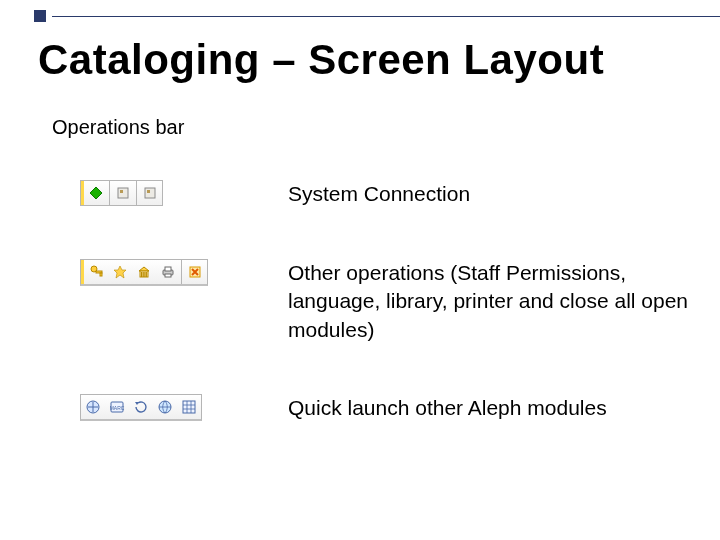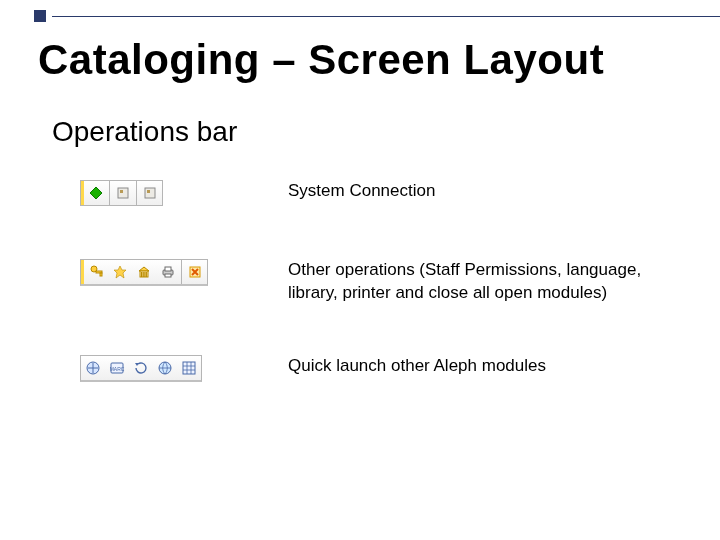--- a/index.html
+++ b/index.html
@@ -40,41 +40,41 @@
     top: 36px;
     left: 28px;
     font-size: 42px;
     font-weight: 700;
     letter-spacing: .5px;
   }
   .subtitle {
     position: absolute;
     top: 116px;
     left: 42px;
-    font-size: 28px;
+    font-size: 20px;
   }
 
   .rows {
     position: absolute;
     top: 180px;
     left: 70px;
     right: 40px;
   }
   .row {
     display: flex;
     align-items: flex-start;
     margin-bottom: 50px;
   }
   .toolbar-cell {
     width: 200px;
     flex: 0 0 200px;
   }
   .desc-cell {
     flex: 1;
-    font-size: 17px;
+    font-size: 21px;
     line-height: 1.35;
     padding-left: 8px;
   }
 
   .toolbar {
     display: inline-flex;
     height: 24px;
     border: 1px solid #b5b5b5;
     background: linear-gradient(#ffffff, #f0f0f0);
   }

